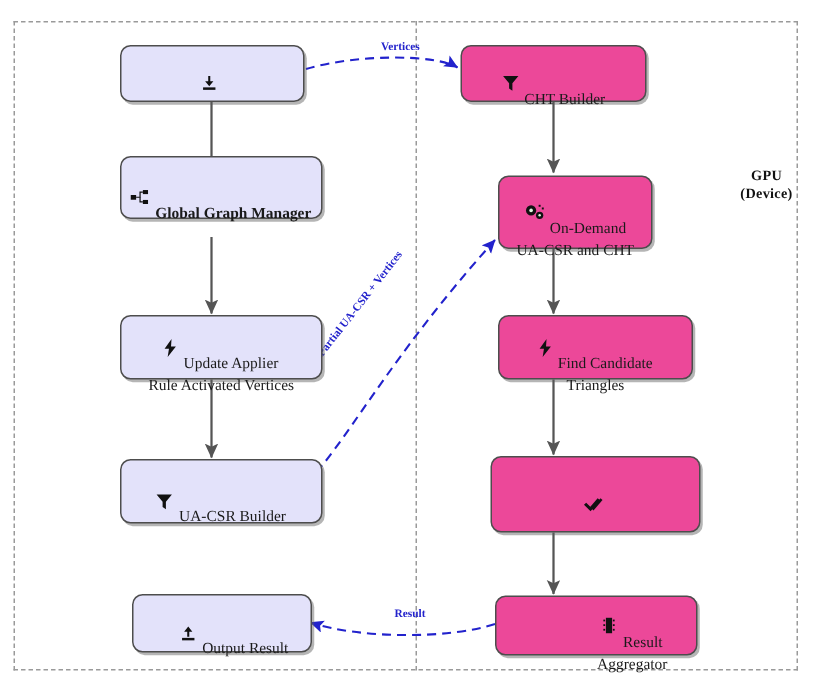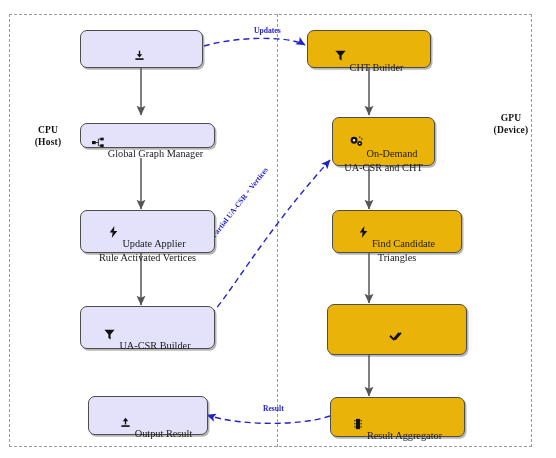--- a/index.html
+++ b/index.html
@@ -53,21 +53,21 @@
     display: flex;
     align-items: center;
     justify-content: center;
     text-align: center;
     font-size: 10.3px;
     color: #1a1a1a;
     line-height: 13.5px;
     box-shadow: 1.5px 1.8px 0px rgba(90,90,90,0.45);
   }
   .node.cpu { background: #e3e2fa; }
-  .node.gpu { background: #eab308; }
+  .node.gpu { background: #ec4899; }
   .node-inner {
     display: block;
     padding: 0 6px;
     white-space: pre-line;
   }
   .node-icon {
     display: inline-block;
     vertical-align: -1px;
     margin-right: 4px;
   }
@@ -99,24 +99,20 @@
   }
 </style>
 </head>
 <body>
 
 <div id="canvas">
 
   <div id="outer-frame"></div>
   <div id="divider"></div>
 
-  <div class="side-label" id="cpu-label">
-    <div>CPU</div>
-    <div>(Host)</div>
-  </div>
   <div class="side-label" id="gpu-label">
     <div>GPU</div>
     <div>(Device)</div>
   </div>
 
   <svg class="conn" viewBox="0 0 556 458">
     <defs>
       <marker id="arrowGray" markerWidth="8" markerHeight="8" refX="6.2" refY="3" orient="auto">
         <path d="M0,0 L6.5,3 L0,6 L1.4,3 z" fill="#555555"></path>
       </marker>
@@ -132,36 +128,36 @@
     <line x1="369" y1="68" x2="369" y2="115" stroke="#555555" stroke-width="1.5" marker-end="url(#arrowGray)"></line>
     <line x1="369" y1="166" x2="369" y2="209" stroke="#555555" stroke-width="1.5" marker-end="url(#arrowGray)"></line>
     <line x1="369" y1="253" x2="369" y2="303" stroke="#555555" stroke-width="1.5" marker-end="url(#arrowGray)"></line>
     <line x1="369" y1="355" x2="369" y2="396" stroke="#555555" stroke-width="1.5" marker-end="url(#arrowGray)"></line>
 
     <path d="M204,46 C238,36 290,36 305,45" fill="none" stroke="#2222cc" stroke-width="1.4" stroke-dasharray="6,4" marker-end="url(#arrowBlue)"></path>
     <path d="M204,322 C228,300 258,240 330,160" fill="none" stroke="#2222cc" stroke-width="1.4" stroke-dasharray="6,4" marker-end="url(#arrowBlue)"></path>
     <path d="M330,416 C300,426 240,426 207,415" fill="none" stroke="#2222cc" stroke-width="1.4" stroke-dasharray="6,4" marker-end="url(#arrowBlue)"></path>
   </svg>
 
-  <div class="edge-label" id="label-mutation">Updates</div>
+  <div class="edge-label" id="label-mutation">Vertices</div>
   <div class="edge-label" id="label-partial">Partial UA-CSR + Vertices</div>
   <div class="edge-label" id="label-result">Result</div>
 
   <div class="node cpu" style="left:80px; top:30px; width:123px; height:38px;">
     <span class="node-inner">
       <span class="node-icon">
         <svg width="11" height="11" viewBox="0 0 16 16">
             <path fill="#111" d="M7 1h2v5h3L8 11 4 6h3z"></path>
             <rect x="2" y="12" width="12" height="2.4" fill="#111"></rect>
           </svg>
       </span>
     </span>
   </div>
 
-  <div class="node cpu" style="left:80px; top:123px; width:135px; height:25px;">
+  <div class="node cpu" style="left:80px; top:104px; width:135px; height:42px;font-weight:bold;">
     <span class="node-inner">
       <span class="node-icon">
         <svg width="12" height="11" viewBox="0 0 16 14">
             <rect x="0" y="5" width="5" height="4.2" fill="#111"></rect>
             <rect x="11" y="0.6" width="4.6" height="3.6" fill="#111"></rect>
             <rect x="11" y="9.4" width="4.6" height="3.6" fill="#111"></rect>
             <path d="M5 7 L8.5 7 L8.5 2.4 L11 2.4" stroke="#111" stroke-width="1.1" fill="none"></path>
             <path d="M8.5 7 L8.5 11.2 L11 11.2" stroke="#111" stroke-width="1.1" fill="none"></path>
           </svg>
       </span><span>Global Graph Manager</span>
@@ -241,21 +237,21 @@
     <span class="node-inner">
       <span class="node-icon">
         <svg width="13" height="11" viewBox="0 0 16 13">
             <path fill="#111" d="M0.4 6.6 L2.2 4.8 L5.6 8.2 L11.6 1.2 L13.6 2.8 L5.8 11.8 z"></path>
             <path fill="#111" d="M6.6 9.6 L8.2 11.2 L15.6 2.6 L14 1.2 z"></path>
           </svg>
       </span>
     </span>
   </div>
 
-  <div class="node gpu" style="left:330px; top:397px; width:135px; height:40px;">
+  <div class="node gpu" style="left:330px; top:397px; width:135px; height:40px;padding-left:48px;">
     <span class="node-inner">
       <span class="node-icon">
         <svg width="10" height="12" viewBox="0 0 10 14">
             <rect x="2.6" y="1" width="4.8" height="12" fill="#111"></rect>
             <rect x="0.6" y="2.4" width="1.4" height="1.4" fill="#111"></rect>
             <rect x="0.6" y="6" width="1.4" height="1.4" fill="#111"></rect>
             <rect x="0.6" y="9.6" width="1.4" height="1.4" fill="#111"></rect>
             <rect x="8" y="2.4" width="1.4" height="1.4" fill="#111"></rect>
             <rect x="8" y="6" width="1.4" height="1.4" fill="#111"></rect>
             <rect x="8" y="9.6" width="1.4" height="1.4" fill="#111"></rect>

